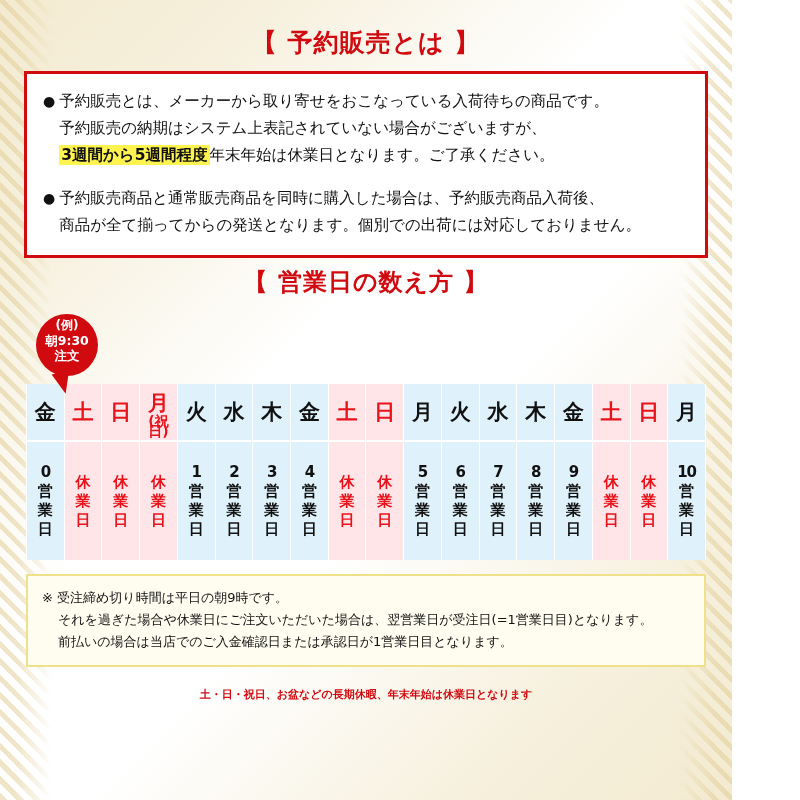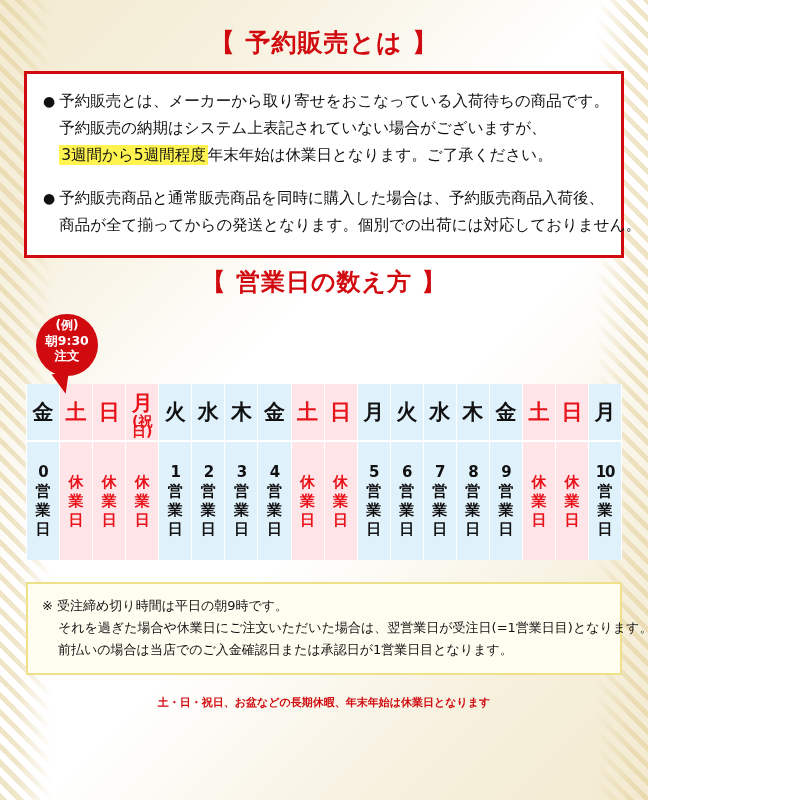--- a/index.html
+++ b/index.html
@@ -8,21 +8,21 @@
   }
   body {
     width: 800px;
     height: 800px;
     font-family: "DejaVu Sans", "Liberation Sans", sans-serif;
     background: #ffffff;
     overflow: hidden;
   }
   .page {
     position: relative;
-    width: 648px;
+    width: 732px;
     height: 800px;
     box-sizing: border-box;
     background:
       linear-gradient(135deg, #f3ead0 0%, #f6f0dd 18%, #ffffff 42%, #ffffff 58%, #f6f0dd 82%, #f3ead0 100%);
   }
   .page::before {
     content: "";
     position: absolute;
     inset: 0;
     background:
@@ -77,21 +77,21 @@
     flex: 1;
   }
   .bullet-lines .ln {
     font-size: 15.5px;
     line-height: 27px;
     color: #111111;
     white-space: nowrap;
   }
   .hl {
     background: #fff44f;
-    font-weight: normal;
+    font-weight: bold;
     padding: 1px 2px;
   }
   .block-gap { height: 12px; }
 
   
   .example-wrap {
     position: relative;
     height: 70px;
     margin-left: 4px;
   }
@@ -171,21 +171,21 @@
   .cal-count .num {
     font-size: 15px;
     letter-spacing: -1px;
   }
   .cal-count .ch {
     display: block;
   }
 
   
   .note-box {
-    margin: 22px 4px 0 4px;
+    margin: 14px 4px 0 4px;
     border: 2px solid #efe08a;
     background: #fffdf0;
     padding: 11px 14px 12px 14px;
   }
   .note-line {
     font-size: 13px;
     line-height: 22px;
     color: #111111;
     white-space: nowrap;
   }

